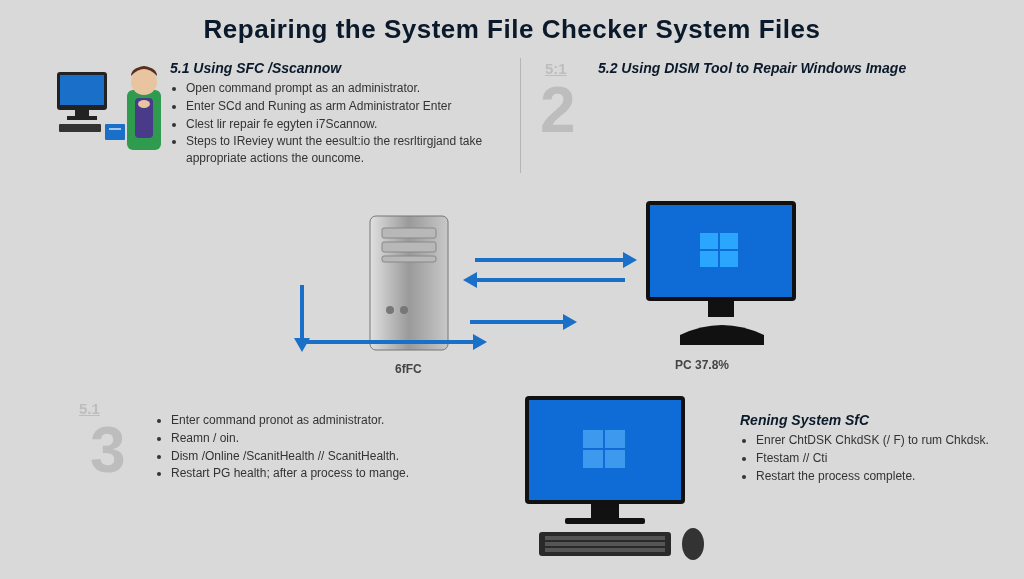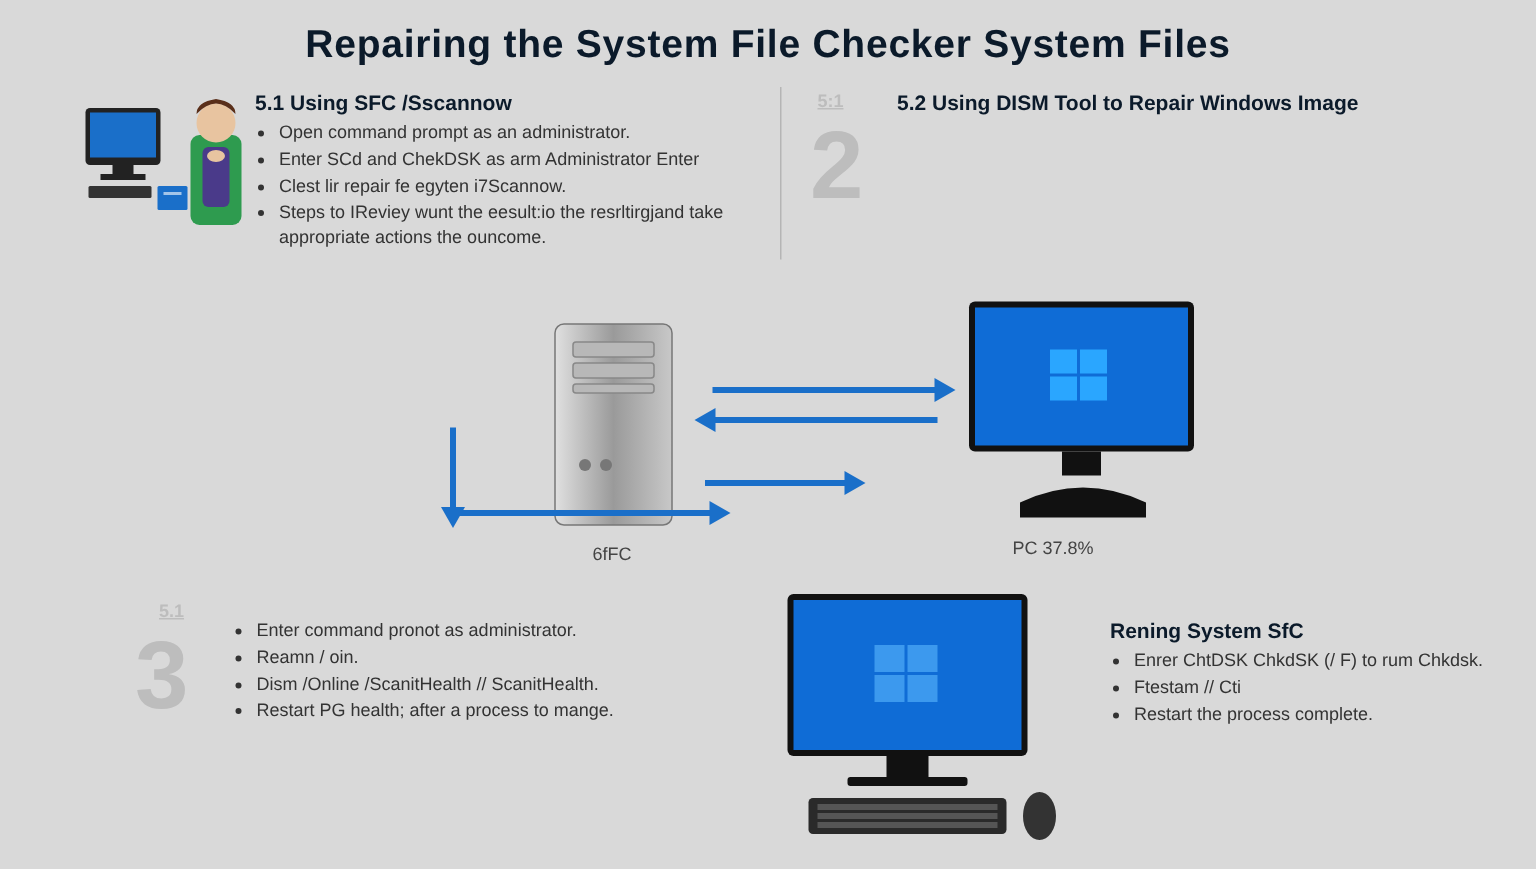--- a/index.html
+++ b/index.html
@@ -21,48 +21,49 @@
     letter-spacing: 0.5px;
   }
   .section {
     position: absolute;
   }
   .sec-head {
     font-size: 14px;
     font-weight: 800;
     color: #0b1a2a;
     margin-bottom: 4px;
+    font-style: italic;
   }
   .bullets {
     list-style: disc;
     padding-left: 16px;
     font-size: 12px;
     line-height: 1.4;
     color: #333;
   }
   .bullets li { margin-bottom: 1px; }
   .big-num {
     position: absolute;
     font-size: 64px;
     font-weight: 800;
     color: #bdbdbd;
     line-height: 1;
   }
   .small-tag {
     position: absolute;
-    font-size: 12px;
+    font-size: 15px;
     font-weight: 700;
     color: #bdbdbd;
     text-decoration: underline;
   }
   .label {
     position: absolute;
     font-size: 12px;
     color: #444;
-    font-weight: 400;
+    font-weight: 700;
   }
   
   .arrow {
     position: absolute;
     background: #1a6fc9;
   }
   .arrow.h { height: 4px; }
   .arrow.v { width: 4px; }
   .arrow.h::after {
     content: "";
@@ -90,33 +91,33 @@
 </style>
 </head>
 <body>
 
 <div class="title">Repairing the System File Checker System Files</div>
 
 <div class="section" style="left:170px; top:60px; width:320px">
   <div class="sec-head">5.1 Using SFC /Sscannow</div>
   <ul class="bullets">
     <li>Open command prompt as an administrator.</li>
-    <li>Enter SCd and ChekDSK as arm Administrator Enter</li>
+    <li>Enter SCd and Runing as arm Administrator Enter</li>
     <li>Clest lir repair fe egyten i7Scannow.</li>
     <li>Steps to IReviey wunt the eesult:io the resrltirgjand take appropriate actions the ouncome.</li>
   </ul>
 </div>
 
 <div class="small-tag" style="left:545px; top:60px">5:1</div>
 <div class="big-num" style="left:540px; top:78px">2</div>
 <div class="section" style="left:598px; top:60px; width:400px">
   <div class="sec-head">5.2 Using DISM Tool to Repair Windows Image</div>
 </div>
 
-<div class="small-tag" style="left:106px; top:400px">5.1</div>
+<div class="small-tag" style="left:79px; top:400px">5.1</div>
 <div class="big-num" style="left:90px; top:418px">3</div>
 <div class="section" style="left:155px; top:412px; width:330px">
   <ul class="bullets">
     <li>Enter command pronot as administrator.</li>
     <li>Reamn / oin.</li>
     <li>Dism  /Online /ScanitHealth // ScanitHealth.</li>
     <li>Restart PG health; after a process to mange.</li>
   </ul>
 </div>
 

